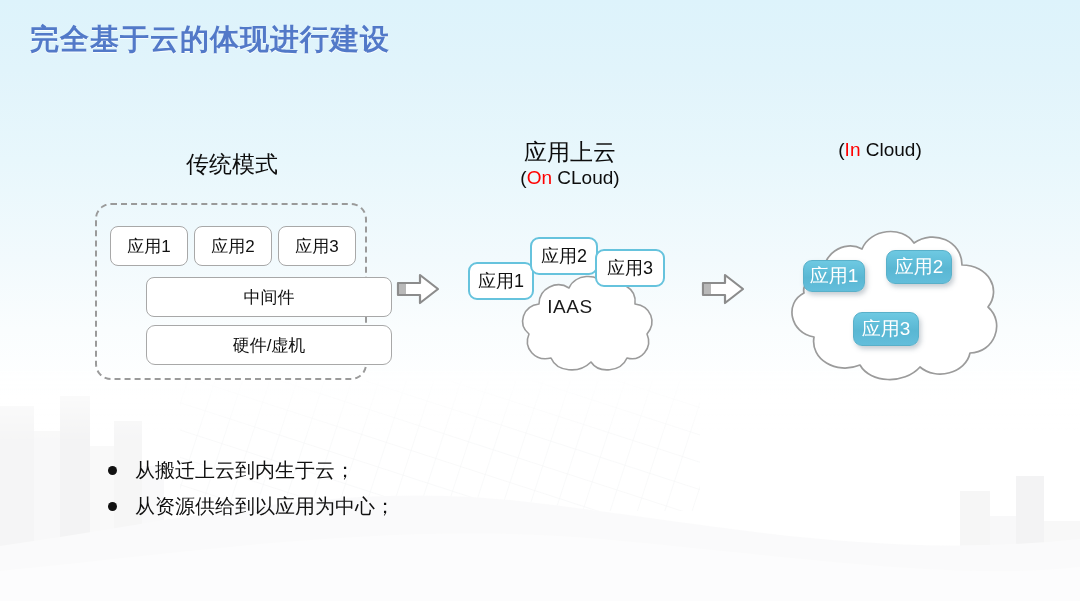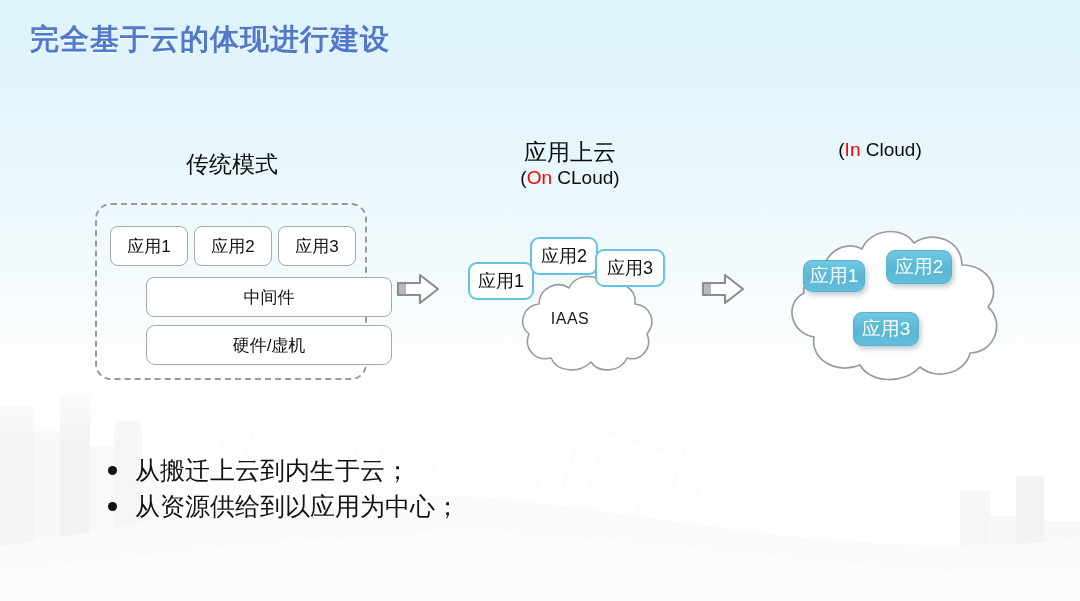--- a/index.html
+++ b/index.html
@@ -138,24 +138,24 @@
     height: 34px;
   }
 
   
   .cloud-svg { position: absolute; }
 
   
   #iaas-label {
     position: absolute;
     left: 535px;
-    top: 310px;
+    top: 296px;
     width: 70px;
     text-align: center;
-    font-size: 16px;
+    font-size: 19px;
     color: #1a1a1a;
     letter-spacing: .5px;
   }
 
   
   .oncloud-app {
     position: absolute;
     border: 2.2px solid #66c3dd;
     border-radius: 9px;
     background: #ffffff;
@@ -196,21 +196,21 @@
   }
   .bullet-dot {
     width: 9px;
     height: 9px;
     border-radius: 50%;
     background: #111111;
     margin-right: 18px;
     flex: 0 0 auto;
   }
   .bullet-text {
-    font-size: 25px;
+    font-size: 20px;
     color: #111111;
     white-space: nowrap;
   }
 </style>
 </head>
 <body>
 
 <div id="slide">
 
   <div class="bg-texture">

